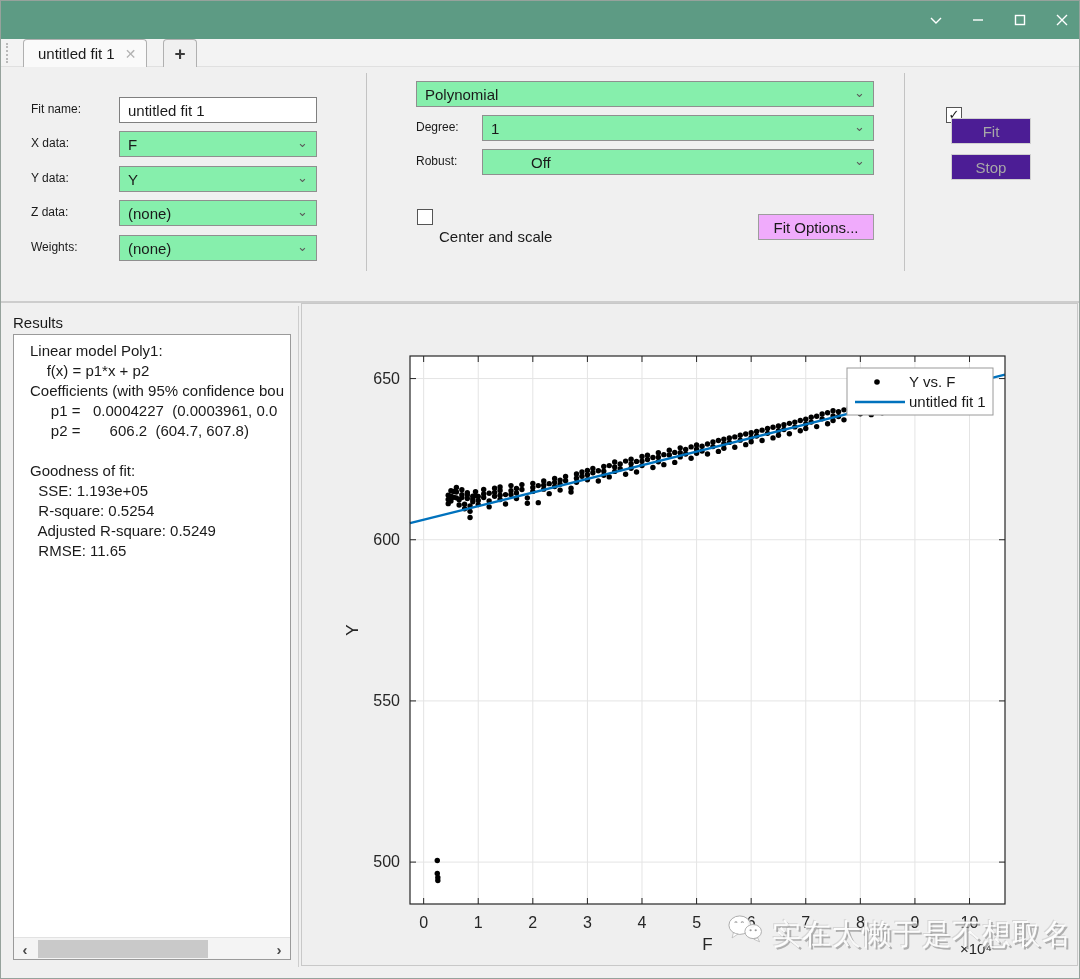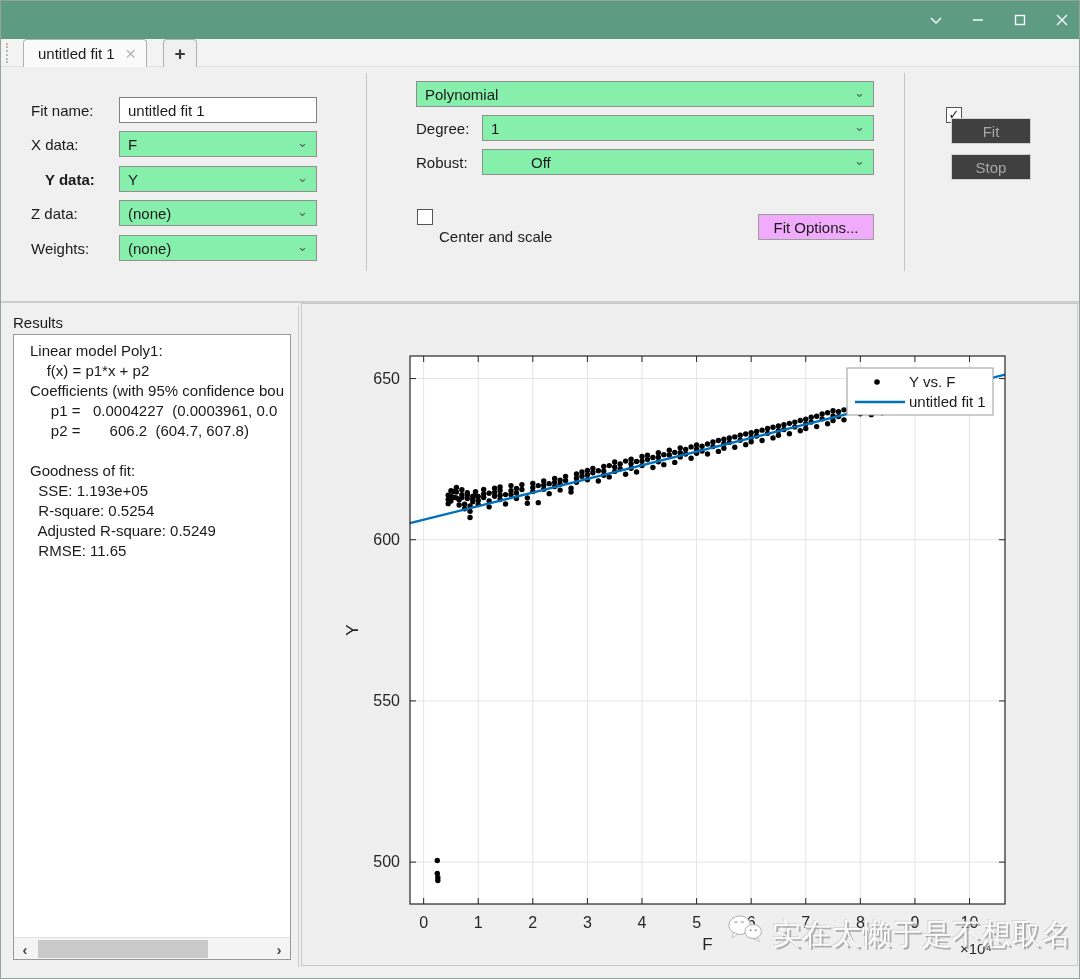--- a/index.html
+++ b/index.html
@@ -25,37 +25,37 @@
   .tab-label{ font-size:15px; color:#1b1b1b; white-space:nowrap; }
   .tab-close{ color:#b3b3b3; font-size:14px; line-height:14px; cursor:default; }
   .tab-plus{ position:absolute; left:162px; top:0; width:34px; height:28px;
              background:#f0f0f0; border:1px solid #b0b0b0; border-bottom:none;
              border-radius:4px 4px 0 0; display:flex; align-items:center; justify-content:center;
              font-size:19px; font-weight:bold; color:#3a3a3a; }
 
   
   .top-panel{ position:absolute; left:0; top:66px; width:100%; height:236px; background:#f0f0f0;
               border-bottom:2px solid #cdcdcd; }
-  .form-label{ position:absolute; font-size:15px; color:#1a1a1a; white-space:nowrap; }
+  .form-label{ position:absolute; font-size:12px; color:#1a1a1a; white-space:nowrap; }
   .text-input{ position:absolute; height:26px; background:#fff; border:1px solid #7f7f7f;
                font-size:15px; color:#1a1a1a; padding:0 8px; display:flex; align-items:center; }
   .dropdown{ position:absolute; height:26px; background:#86efac; border:1px solid #8f8f8f;
              font-size:15px; color:#1a1a1a; padding:0 8px; display:flex; align-items:center; }
   .dropdown .dd-value{ flex:1; white-space:nowrap; overflow:hidden; }
   .dd-chevron{ color:#5a5a5a; font-size:13px; margin-left:4px; transform:translateY(-2px); }
   .v-divider{ position:absolute; width:1px; background:#c3c3c3; }
   .checkbox-row{ position:absolute; display:flex; align-items:center; gap:6px; }
   .cbox{ width:16px; height:16px; background:#fff; border:1px solid #555;
          display:flex; align-items:center; justify-content:center;
          font-size:13px; color:#1a1a1a; line-height:14px; }
   .cbox-label{ font-size:15px; color:#1a1a1a; white-space:nowrap;margin-top:40px; }
   .btn{ position:absolute; height:26px; display:flex; align-items:center; justify-content:center;
         font-size:15px; }
   .btn-enabled{ background:#f0abfc; border:1px solid #9d9d9d; color:#1a1a1a; }
-  .btn-disabled{ background:#404040; border:1px solid #d0d0d0; color:#a8a8a8; }
+  .btn-disabled{ background:#4c1d95; border:1px solid #d0d0d0; color:#a8a8a8; }
 
   
   .bottom{ position:absolute; left:0; top:302px; width:100%; height:677px; background:#f0f0f0; }
 
   .results-panel{ position:absolute; left:4px; top:3px; width:294px; height:661px;
                   background:#f0f0f0; border-right:1px solid #cdcdcd; }
   .results-title{ position:absolute; left:8px; top:8px; font-size:15px; color:#1a1a1a; }
   .results-box{ position:absolute; left:8px; top:28px; width:278px; height:626px;
                 background:#fff; border:1px solid #9a9a9a; overflow:hidden; }
   .results-text{ position:absolute; left:0; top:6px; right:0; bottom:24px; overflow:hidden;
@@ -125,21 +125,21 @@
     <div class="text-input" style="left:118px; top:30px; width:198px;">
       <span>untitled fit 1</span>
     </div>
 
     <span class="form-label" style="left:30px; top:69px;">X data:</span>
     <div class="dropdown" style="left:118px; top:64px; width:198px;">
       <span class="dd-value">F</span>
       <span class="dd-chevron">⌄</span>
     </div>
 
-    <span class="form-label" style="left:44px; top:104px;font-weight:bold;">Y data:</span>
+    <span class="form-label" style="left:30px; top:104px;">Y data:</span>
     <div class="dropdown" style="left:118px; top:99px; width:198px;">
       <span class="dd-value">Y</span>
       <span class="dd-chevron">⌄</span>
     </div>
 
     <span class="form-label" style="left:30px; top:138px;">Z data:</span>
     <div class="dropdown" style="left:118px; top:133px; width:198px;">
       <span class="dd-value">(none)</span>
       <span class="dd-chevron">⌄</span>
     </div>

